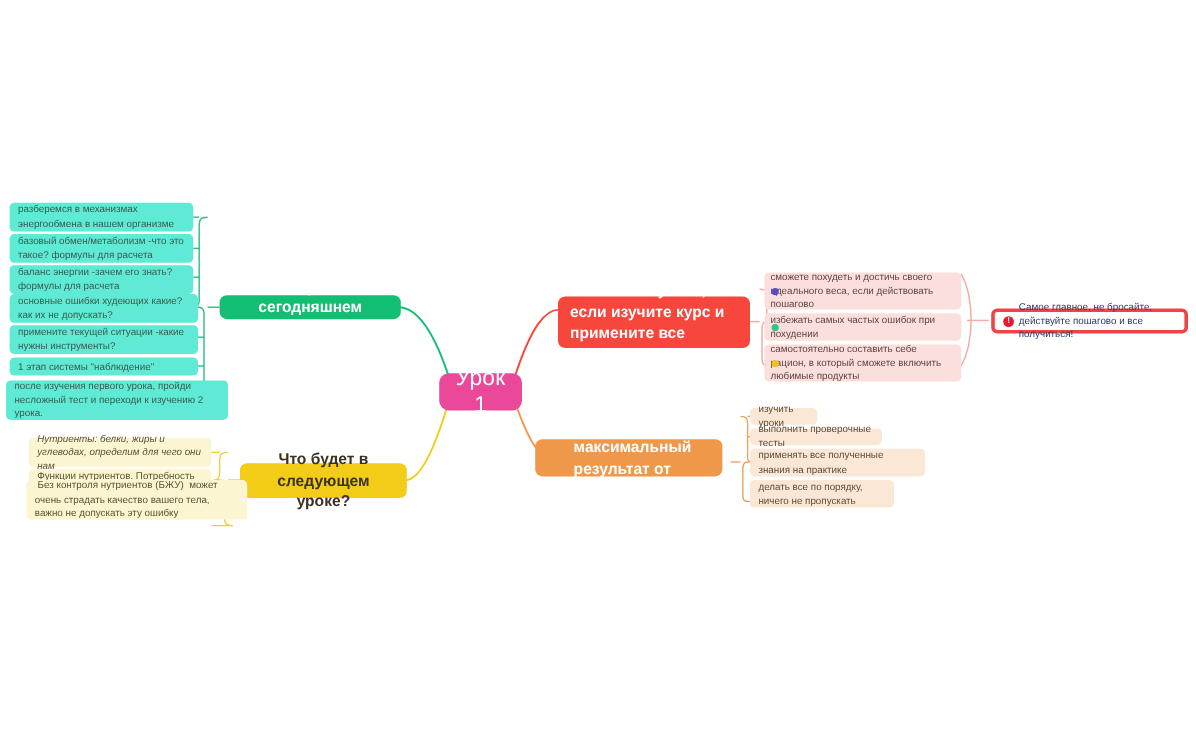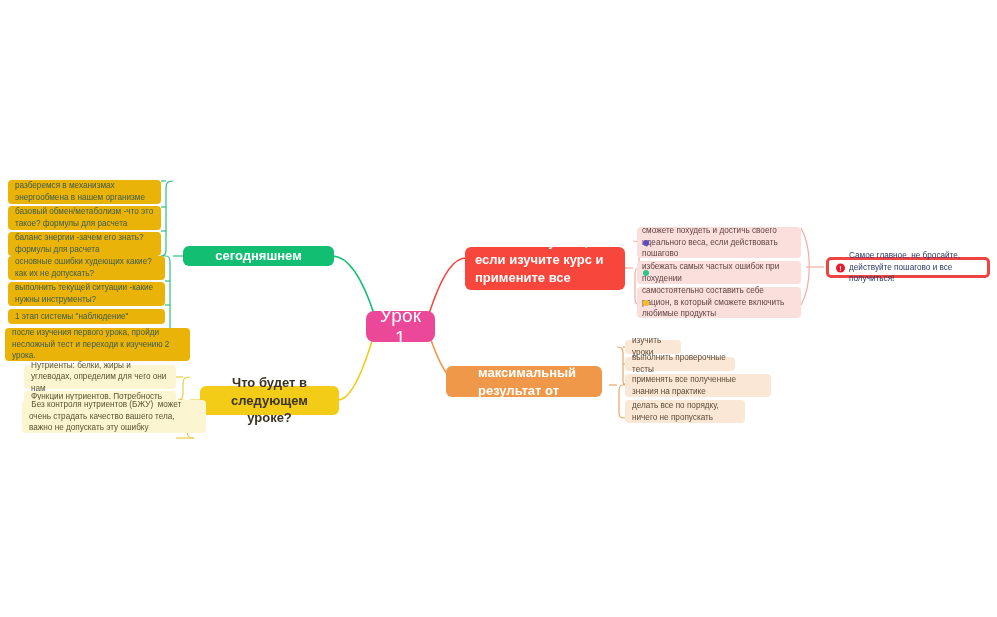--- a/index.html
+++ b/index.html
@@ -69,21 +69,21 @@
   .branch.yellow .txt { text-align: center; }
 
   
   .leaf {
     font-size: 8.2px;
     line-height: 1.42;
     padding: 5px 7px;
     border-radius: 4px;
     color: #3f4a43;
   }
-  .leaf.mint   { background: #eab308; color: #3c5c50; margin-top: 11px; }
+  .leaf.mint   { background: #5eead4; color: #3c5c50; }
   .leaf.cream  { background: #fbf5d2; color: #5a5333; }
   .leaf.pink   { background: #fbdfdd; color: #5e4442; padding-left: 5px; }
   .leaf.peach  { background: #fbe7d5; color: #5e4b37; }
 
   
   .dot {
     position: absolute;
     left: 6px;
     top: 50%;
     transform: translateY(-50%);
@@ -190,34 +190,34 @@
   <div class="node leaf mint" style="left:8px; top:195px; width:153px; height:24px;">
     <span class="txt">базовый обмен/метаболизм -что это такое? формулы для расчета</span>
   </div>
   <div class="node leaf mint" style="left:8px; top:221px; width:153px; height:24px;">
     <span class="txt">баланс энергии -зачем его знать? формулы для расчета</span>
   </div>
   <div class="node leaf mint" style="left:8px; top:245px; width:157px; height:24px;">
     <span class="txt">основные ошибки худеющих какие? как их не допускать?</span>
   </div>
   <div class="node leaf mint" style="left:8px; top:271px; width:157px; height:24px;">
-    <span class="txt">выполнить текущей ситуации -какие нужны инструменты?</span>
+    <span class="txt">примените текущей ситуации -какие нужны инструменты?</span>
   </div>
   <div class="node leaf mint" style="left:8px; top:298px; width:157px; height:15px;">
     <span class="txt">1 этап системы "наблюдение"</span>
   </div>
   <div class="node leaf mint" style="left:5px; top:317px; width:185px; height:33px;">
     <span class="txt">после изучения первого урока, пройди несложный тест и переходи к изучению 2 урока.</span>
   </div>
 
   <div class="node branch yellow" style="left:200px; top:386px; width:139px; height:29px;">
     <span class="txt">Что будет в следующем уроке?</span>
   </div>
 
-  <div class="node leaf cream" style="left:24px; top:365px; width:152px; height:24px;">
+  <div class="node leaf cream" style="left:24px; top:365px; width:152px; height:24px;font-style:italic;">
     <span class="txt">Нутриенты: белки, жиры и углеводах, определим для чего они нам</span>
   </div>
   <div class="node leaf cream" style="left:24px; top:391px; width:152px; height:24px;">
     <span class="txt">Функции нутриентов. Потребность именно  для вашего организма.</span>
   </div>
   <div class="node leaf cream" style="left:22px; top:400px; width:184px; height:33px;">
     <span class="txt"> Без контроля нутриентов (БЖУ)  может очень страдать качество вашего тела, важно не допускать эту ошибку</span>
   </div>
 
   <div class="node branch red" style="left:465px; top:247px; width:160px; height:43px;">

